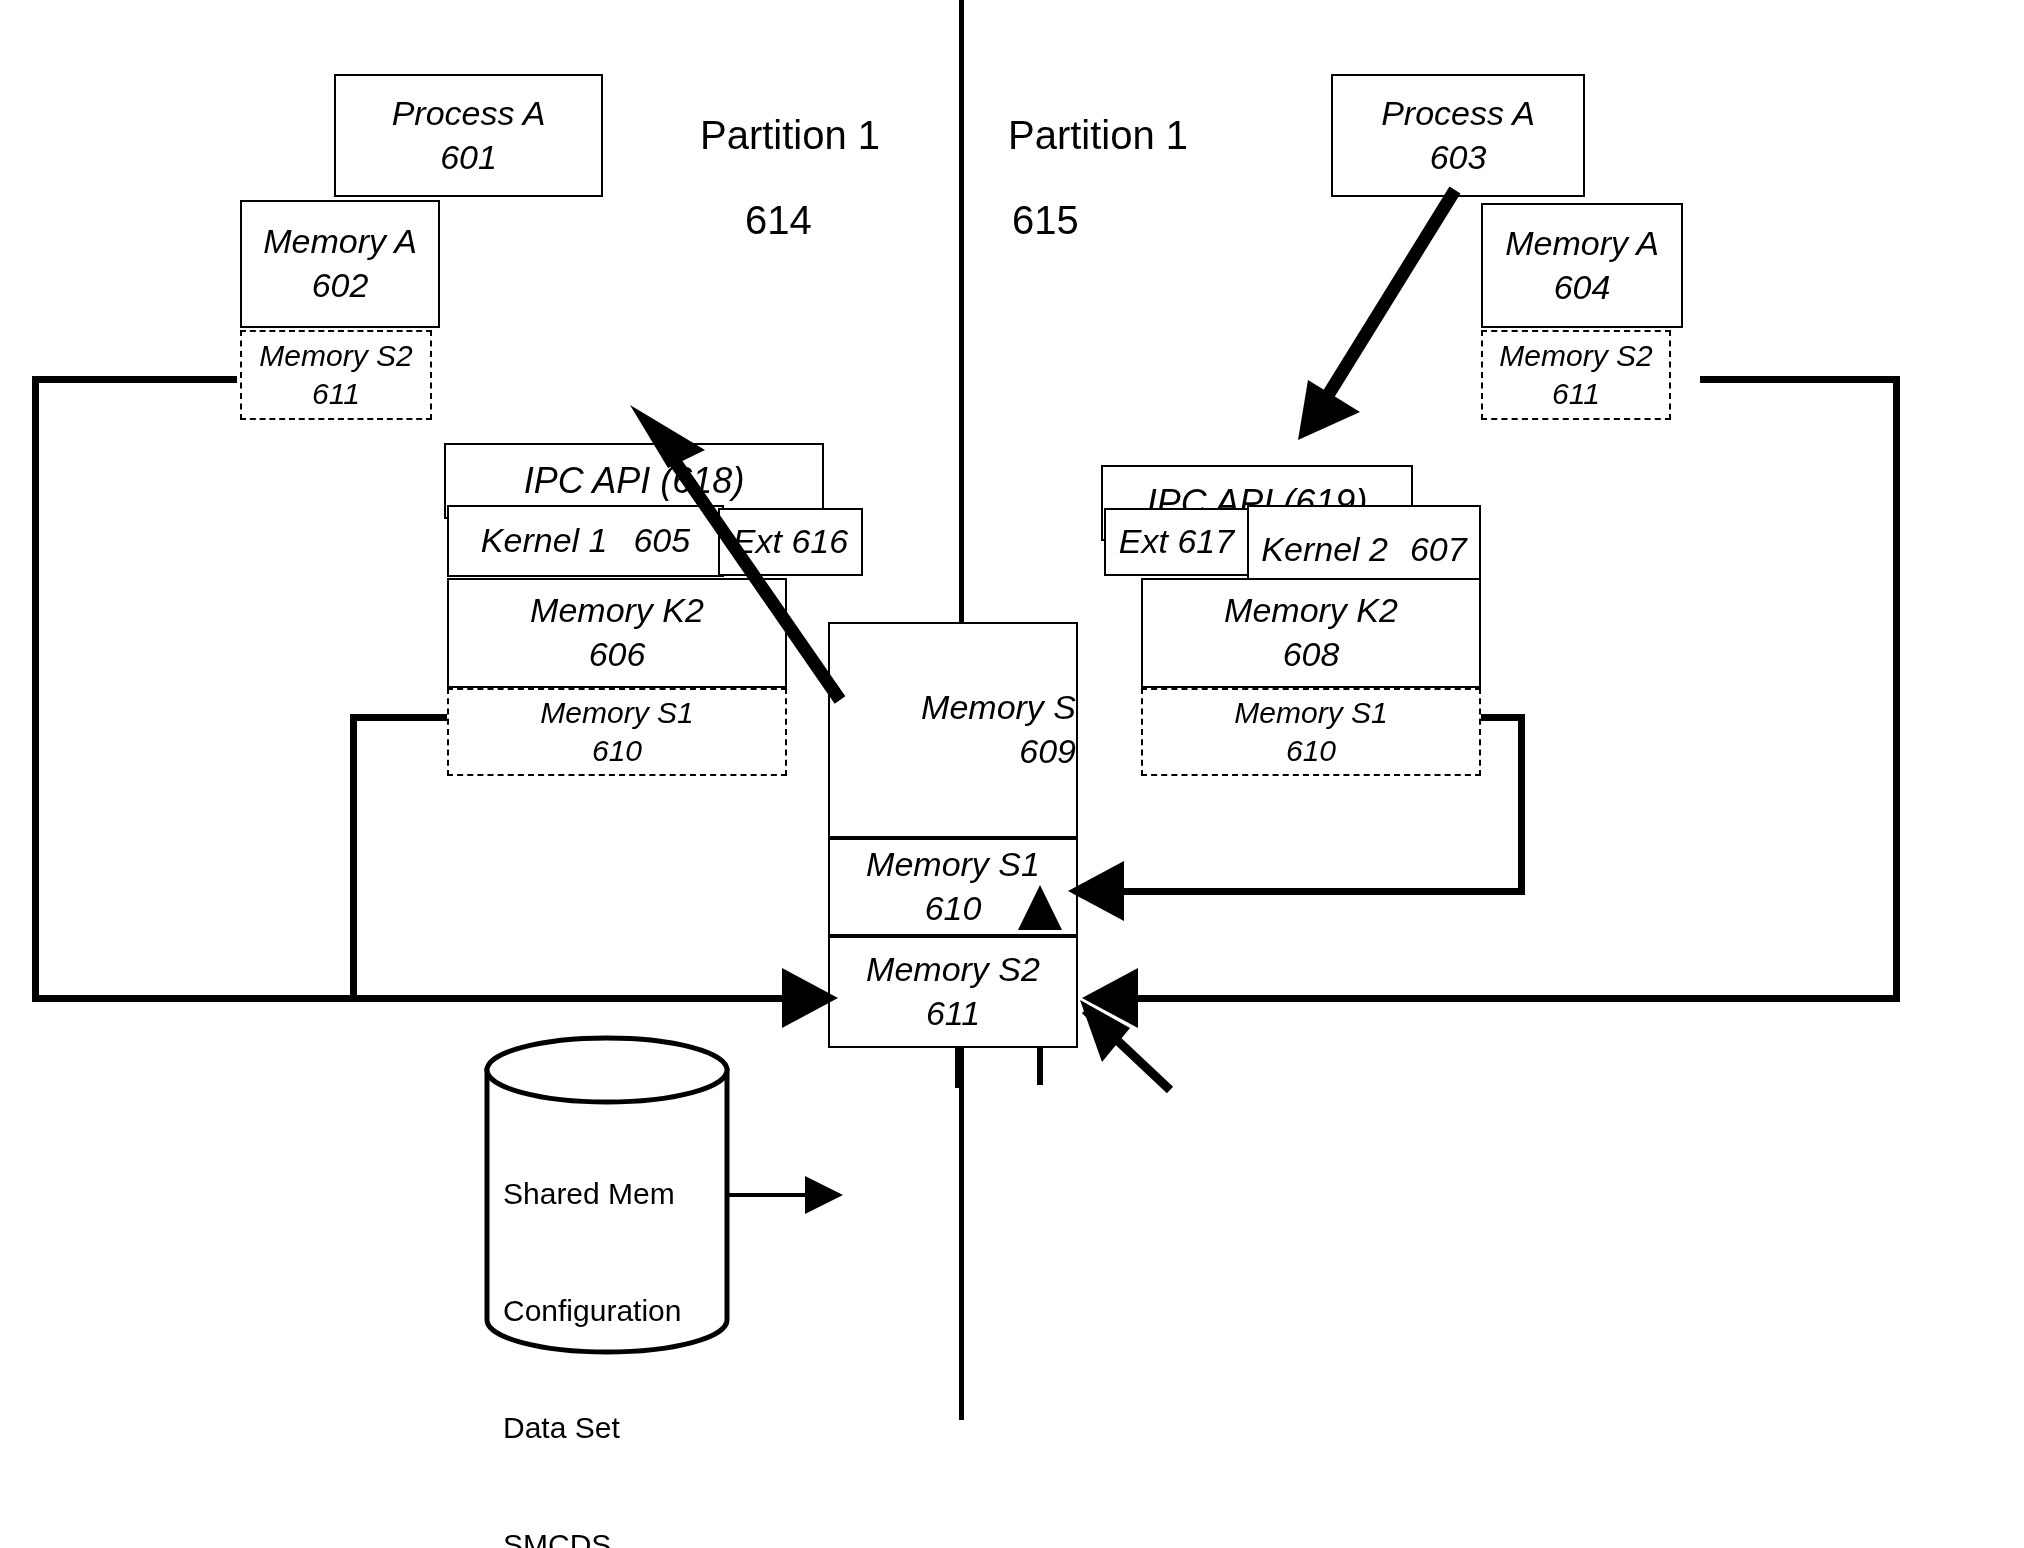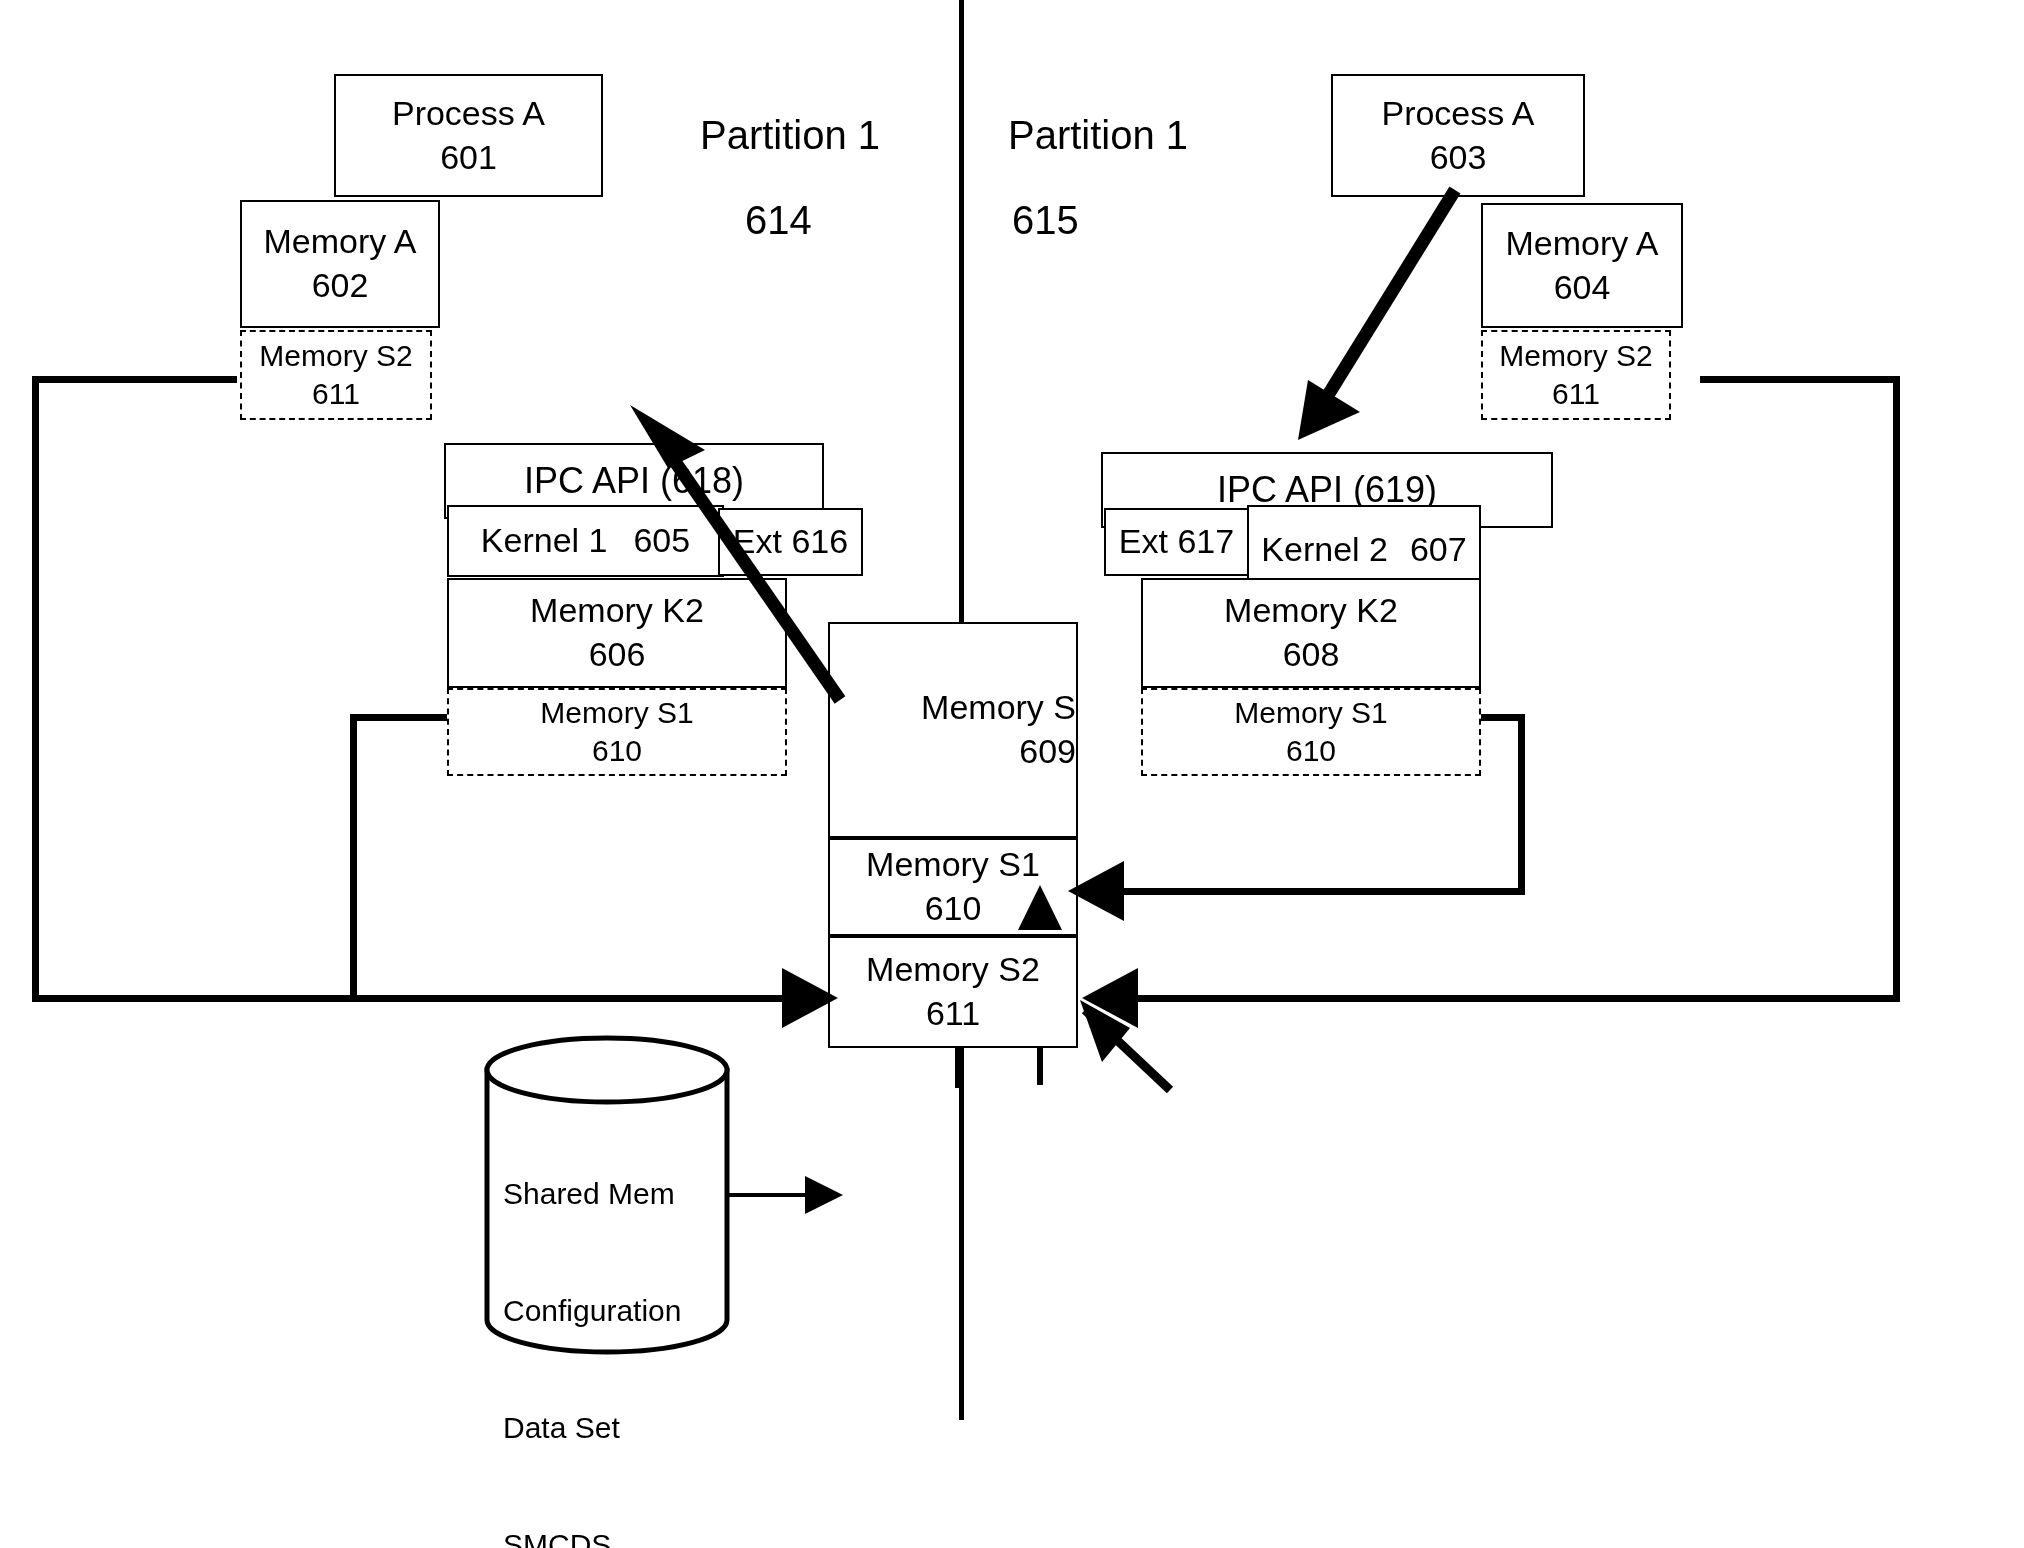--- a/index.html
+++ b/index.html
@@ -32,20 +32,21 @@
     line-height: 1.28;
     z-index: 20;
   }
   .box.dashed {
     border-style: dashed;
     border-width: 2px;
   }
   .lbl {
     display: block;
     white-space: nowrap;
+    font-style: italic;
   }
   .f30 { font-size: 30px; }
   .f32 { font-size: 32px; }
   .f34 { font-size: 34px; }
   .f36 { font-size: 36px; }
   .f40 { font-size: 40px; }
 
   
   .freetext {
     position: absolute;
@@ -214,21 +215,21 @@
   <div class="box" style="left:1481px; top:203px; width:202px; height:125px;">
     <span class="lbl f34">Memory A</span>
     <span class="lbl f34">604</span>
   </div>
 
   <div class="box dashed" style="left:1481px; top:330px; width:190px; height:90px;">
     <span class="lbl f30">Memory S2</span>
     <span class="lbl f30">611</span>
   </div>
 
-  <div class="box" style="left:1101px; top:452px; width:452px; height:76px;">
+  <div class="box" style="left:1101px; top:465px; width:312px; height:76px;">
     <span class="lbl f36">IPC API (619)</span>
   </div>
 
   <div class="box" style="left:1104px; top:508px; width:145px; height:68px;">
     <span class="lbl f34">Ext 617</span>
   </div>
 
   <div class="box" style="left:1247px; top:505px; width:234px; height:90px; flex-direction:row; gap:22px;">
     <span class="lbl f34">Kernel 2</span>
     <span class="lbl f34">607</span>

